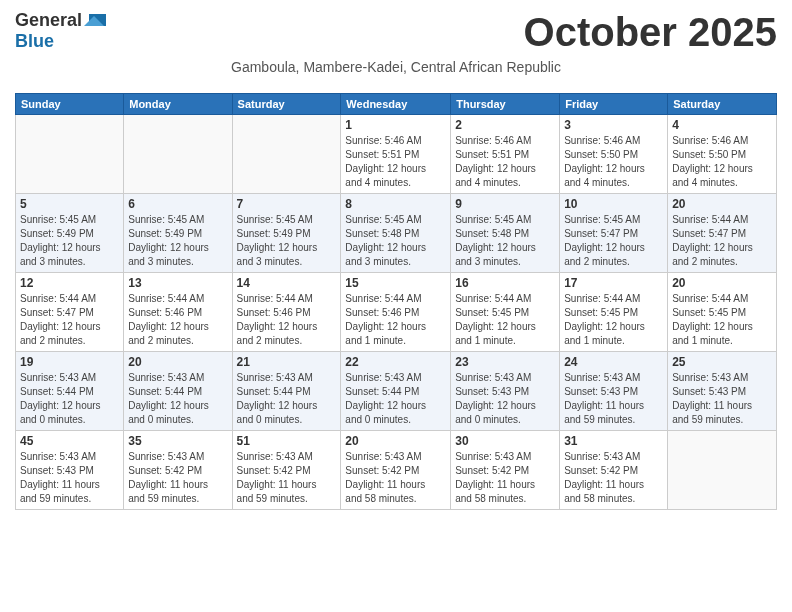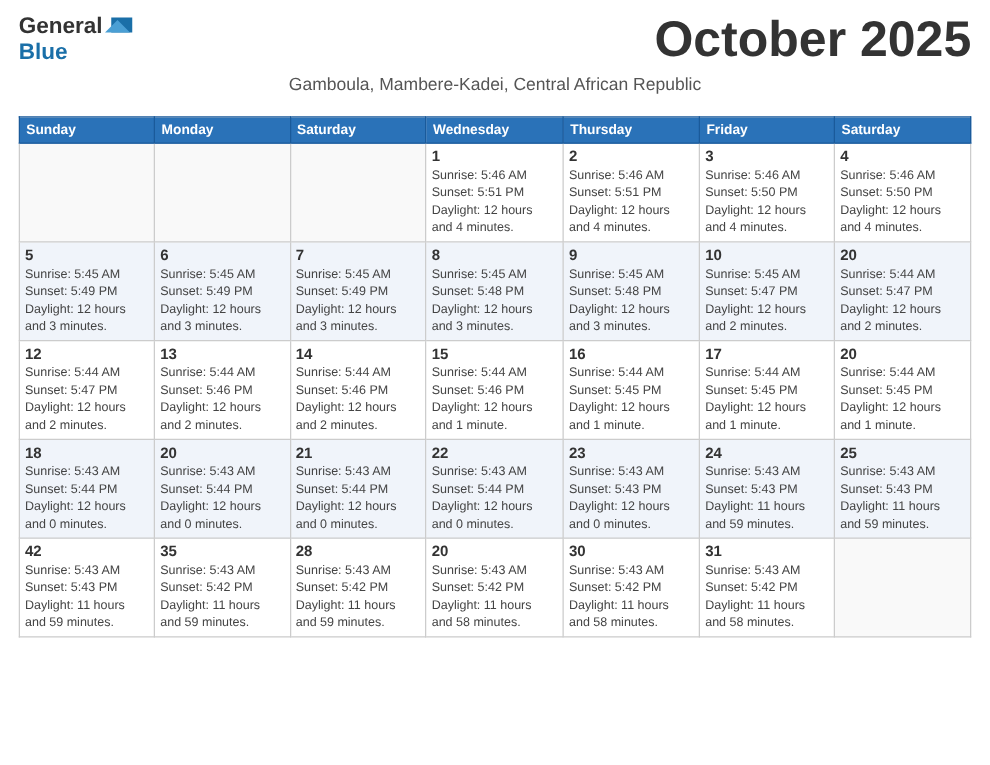--- a/index.html
+++ b/index.html
@@ -264,21 +264,21 @@
           <td>
             <span class="day-number">20</span>
             <div class="day-info" style="white-space: pre-line;">Sunrise: 5:44 AM
 Sunset: 5:45 PM
 Daylight: 12 hours
 and 1 minute.</div>
           </td>
         </tr>
         <tr class="row-alt">
           <td>
-            <span class="day-number">18</span>
+            <span class="day-number">19</span>
             <div class="day-info" style="white-space: pre-line;">Sunrise: 5:43 AM
 Sunset: 5:44 PM
 Daylight: 12 hours
 and 0 minutes.</div>
           </td>
           <td>
             <span class="day-number">20</span>
             <div class="day-info" style="white-space: pre-line;">Sunrise: 5:43 AM
 Sunset: 5:44 PM
 Daylight: 12 hours
@@ -315,35 +315,35 @@
           <td>
             <span class="day-number">25</span>
             <div class="day-info" style="white-space: pre-line;">Sunrise: 5:43 AM
 Sunset: 5:43 PM
 Daylight: 11 hours
 and 59 minutes.</div>
           </td>
         </tr>
         <tr>
           <td>
-            <span class="day-number">42</span>
+            <span class="day-number">45</span>
             <div class="day-info" style="white-space: pre-line;">Sunrise: 5:43 AM
 Sunset: 5:43 PM
 Daylight: 11 hours
 and 59 minutes.</div>
           </td>
           <td>
             <span class="day-number">35</span>
             <div class="day-info" style="white-space: pre-line;">Sunrise: 5:43 AM
 Sunset: 5:42 PM
 Daylight: 11 hours
 and 59 minutes.</div>
           </td>
           <td>
-            <span class="day-number">28</span>
+            <span class="day-number">51</span>
             <div class="day-info" style="white-space: pre-line;">Sunrise: 5:43 AM
 Sunset: 5:42 PM
 Daylight: 11 hours
 and 59 minutes.</div>
           </td>
           <td>
             <span class="day-number">20</span>
             <div class="day-info" style="white-space: pre-line;">Sunrise: 5:43 AM
 Sunset: 5:42 PM
 Daylight: 11 hours

